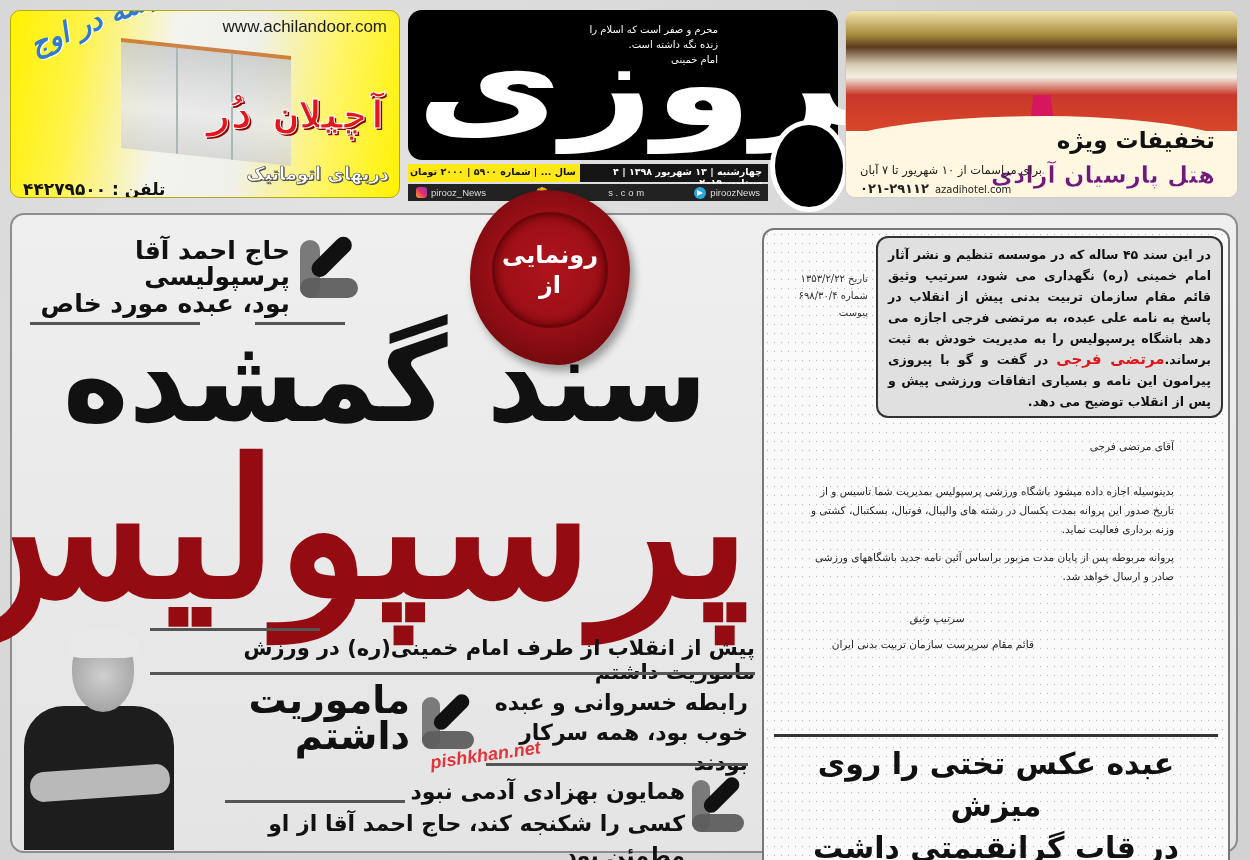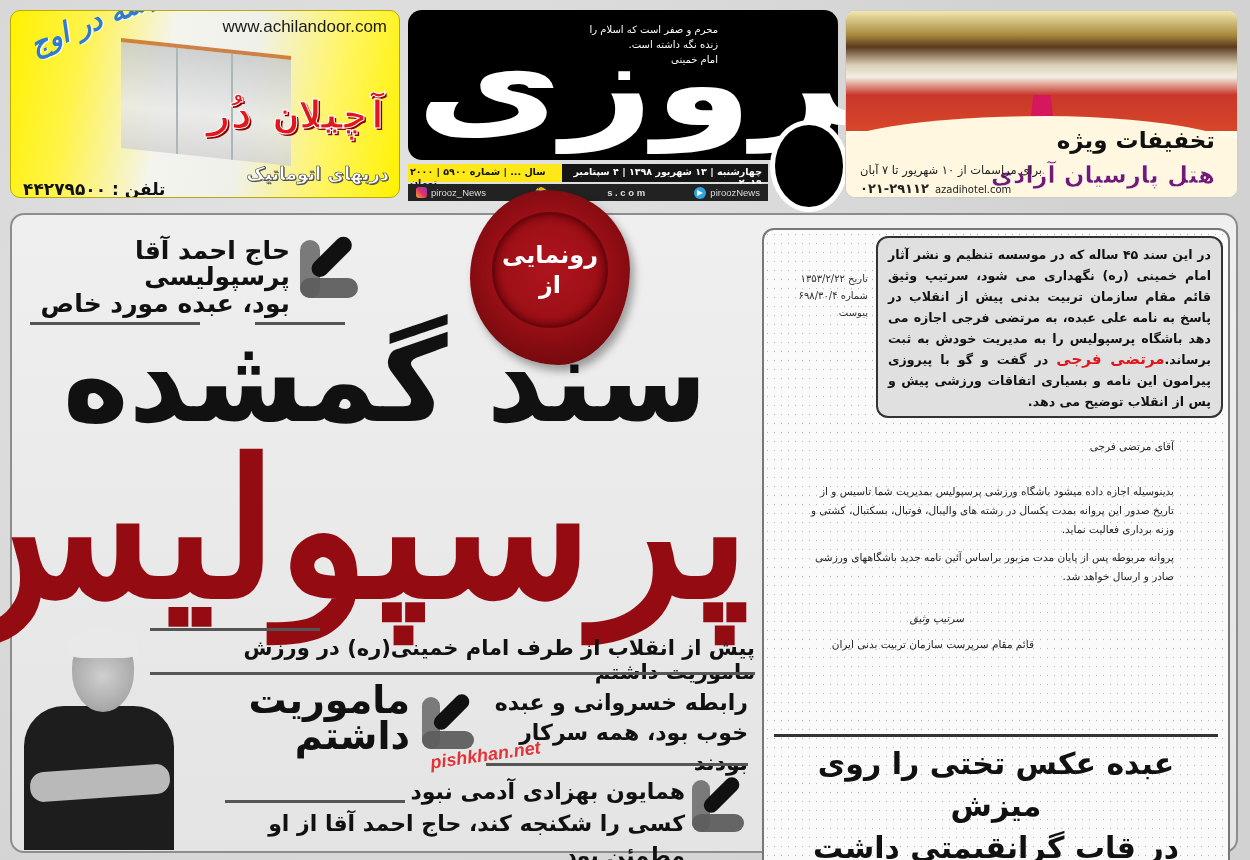--- a/index.html
+++ b/index.html
@@ -24,21 +24,21 @@
 .ad-left .sub{position:absolute;right:10px;top:152px;font-size:18px;font-weight:bold;color:#fff;
   -webkit-text-stroke:.6px #444;text-shadow:1px 1px 0 #555;direction:rtl}
 .ad-left .phone{position:absolute;left:12px;top:168px;font-size:17px;font-weight:bold;color:#111;direction:rtl}
 
 .masthead{left:408px;top:10px;width:430px;height:150px;background:#000;border-radius:14px}
 .masthead .logo{position:absolute;left:8px;top:4px;font-family:"DejaVu Sans",sans-serif;font-weight:bold;
   font-size:118px;line-height:140px;color:#fff;letter-spacing:-6px;direction:rtl;transform:scaleX(1.35);transform-origin:left}
 .masthead .quote{position:absolute;right:120px;top:12px;width:130px;font-size:10px;line-height:15px;color:#fff;text-align:right;direction:rtl}
 .masthead .ring{position:absolute;right:-10px;top:110px;width:78px;height:92px;border-radius:50%;background:#000;border:5px solid #fff}
 .info-bar{left:408px;top:164px;width:360px;height:18px;display:flex;font-size:9.5px;font-weight:bold}
-.info-bar .price{background:#ffe817;color:#111;width:154px;padding:2px 2px;direction:rtl;text-align:left}
+.info-bar .price{background:#ffe817;color:#111;width:172px;padding:2px 2px;direction:rtl;text-align:left}
 .info-bar .date{background:#151515;color:#fff;flex:1;padding:2px 6px;direction:rtl;text-align:right}
 .social-bar{left:408px;top:184px;width:360px;height:17px;background:#222;color:#ddd;font-size:9.5px;display:flex;align-items:center;
   justify-content:space-between;padding:0 8px;font-family:"Liberation Sans",sans-serif}
 .social-bar span{display:flex;align-items:center;gap:4px}
 .ico-ig{width:11px;height:11px;border-radius:3px;background:linear-gradient(45deg,#f9a825,#e1306c,#833ab4)}
 .ico-chrome{width:12px;height:12px;border-radius:50%;background:conic-gradient(#db4437 0 33%,#f4b400 0 66%,#0f9d58 0);border:3px solid transparent;box-shadow:inset 0 0 0 2px #fff}
 .ico-tg{width:12px;height:12px;border-radius:50%;background:#2ca5e0;position:relative}
 .ico-tg:after{content:"";position:absolute;left:3px;top:3px;border-left:6px solid #fff;border-top:3px solid transparent;border-bottom:3px solid transparent}
 
 .ad-right{left:845px;top:10px;width:393px;height:188px;border-radius:10px;overflow:hidden;background:#fffbe8;border:1px solid #ccc}
@@ -121,21 +121,21 @@
   <div class="price">سال ... | شماره ۵۹۰۰ | ۲۰۰۰ تومان</div>
   <div class="date">چهارشنبه | ۱۳ شهریور ۱۳۹۸ | ۴ سپتامبر ۲۰۱۹</div>
 </div>
 <div class="abs social-bar">
   <span>
       <i class="ico-ig"></i>
       <b style="font-weight:normal">pirooz_News</b>
     </span>
   <span>
       <i class="ico-chrome"></i>
-      <b style="font-weight:bold;margin-left:56px">s . c o m</b>
+      <b style="font-weight:normal;margin-left:56px">s . c o m</b>
     </span>
   <span>
       <i class="ico-tg"></i>
       <b style="font-weight:normal">piroozNews</b>
     </span>
 </div>
 
 <div class="abs ad-right">
   <div class="photo"></div>
   <div class="carpet"></div>

